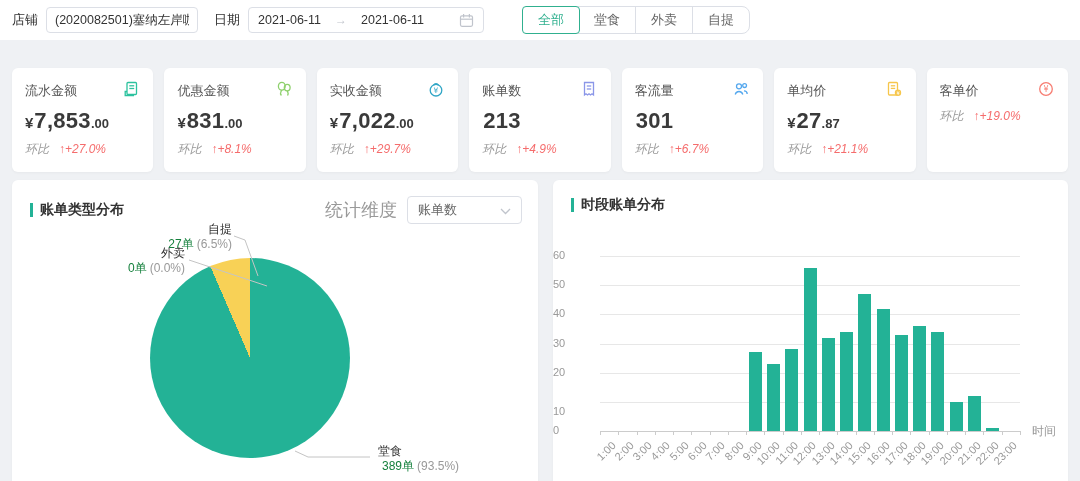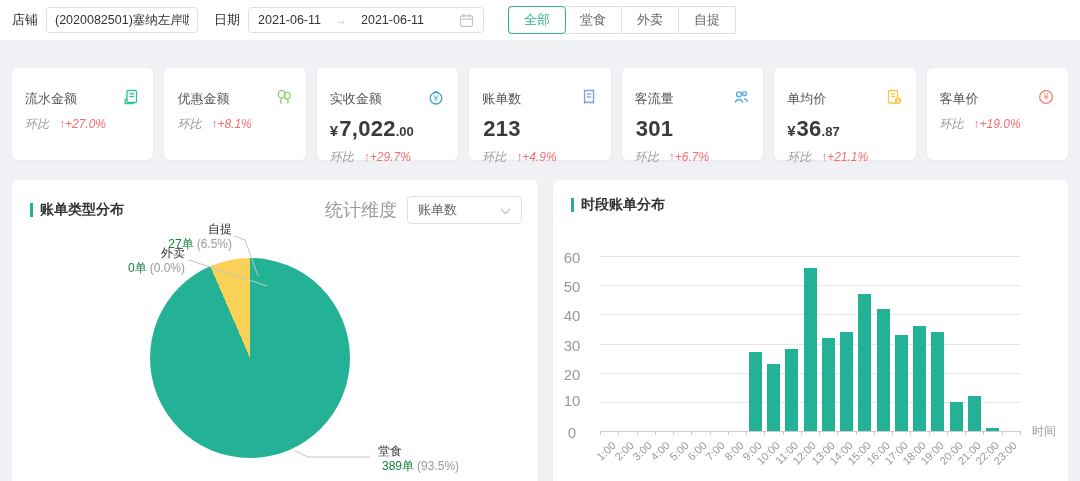--- a/index.html
+++ b/index.html
@@ -9,29 +9,29 @@
     display:flex; align-items:center; padding:0 12px; }
   .flabel { font-size:13px; color:#333; margin-right:8px; }
   .shop-input { width:152px; height:26px; border:1px solid #dcdfe6; border-radius:4px;
     padding:0 8px; font-size:12.5px; color:#333; outline:none; background:#fff;
     font-family:"Liberation Sans","DejaVu Sans",sans-serif; }
   .gap16 { width:16px; }
   .datebox { width:236px; height:26px; border:1px solid #dcdfe6; border-radius:4px;
     display:flex; align-items:center; padding:0 9px; font-size:12.5px; color:#333; background:#fff; cursor:pointer; }
   .datebox .arrow { color:#c0c4cc; margin:0 14px; font-size:12px; }
   .datebox .cal { margin-left:auto; display:flex; }
-  .seggroup { margin-left:24px; display:flex; border:1px solid #dcdfe6; border-radius:0; background:#fff; height:28px;text-align:center; }
+  .seggroup { margin-left:38px; display:flex; border:1px solid #dcdfe6; border-radius:8px; background:#fff; height:28px;text-align:center; }
   .seg { padding:0 15px; line-height:26px; font-size:13px; color:#666; cursor:pointer; white-space:nowrap; }
   .seg + .seg { border-left:1px solid #dcdfe6; }
   .seg.active { color:#30b08f; border:1px solid #30b08f; border-radius:4px; margin:-1px; line-height:26px; background:#fff; }
   .seg.active + .seg { border-left:none; }
 
   .cards { position:absolute; top:68px; left:12px; width:1056px; display:grid;
     grid-template-columns:repeat(7,1fr); gap:11px; }
-  .card { background:#fff; border-radius:6px; height:92px; padding:20px 13px 10px;
+  .card { background:#fff; border-radius:6px; height:104px; padding:12px 13px 10px;
     box-shadow:0 1px 3px rgba(0,0,0,.04); }
   .card-head { display:flex; justify-content:space-between; align-items:center; font-size:13px; color:#555; }
   .card-val { margin-top:7px; color:#3a3a3a; white-space:nowrap; }
   .cur { font-size:15px; font-weight:700; margin-right:1px; }
   .int { font-size:22px; font-weight:700; letter-spacing:.3px; }
   .dec { font-size:13px; font-weight:700; }
   .card-foot { margin-top:7px; font-size:12px; color:#999;font-style:italic; }
   .chg { color:#f56c6c; margin-left:10px; }
 
   .panel { position:absolute; top:180px; background:#fff; border-radius:6px; height:320px;
@@ -53,21 +53,21 @@
   .lab-zt { right:306px; top:42px; text-align:right; }
   .lab-wm { right:353px; top:66px; text-align:right; }
   .lab-ts { left:366px; top:264px; text-align:left; }
   .pie-lines { position:absolute; left:0; top:0; pointer-events:none; }
 
   .plot { position:absolute; left:47px; top:76px; width:420px; height:175px; }
   .grid { position:absolute; left:0; width:420px; height:1px; background:#e7e7e7; }
   .grid.axis { background:#ccc; }
   .tick { position:absolute; width:1px; height:4px; background:#ccc; top:175px; }
   .bar { position:absolute; bottom:0; width:13px; }
-  .ylab { position:absolute; width:38px; text-align:center; font-size:15px; color:#999; }
+  .ylab { position:absolute; width:38px; text-align:left; font-size:11px; color:#999; }
   .xlabwrap { position:absolute; width:0; height:0; }
   .xlab { position:absolute; right:0; top:0; transform-origin:100% 0; transform:rotate(-45deg);
     white-space:nowrap; font-size:11px; color:#999; }
   .axis-name { position:absolute; font-size:12px; color:#999;text-align:right; }
 </style>
 </head>
 <body>
 
 <div class="topbar">
   <span class="flabel">店铺</span>
@@ -101,34 +101,36 @@
     <div class="card-head">
         <span>流水金额</span>
       <span>
         <svg width="18" height="18" viewBox="0 0 18 18" fill="none" stroke="#2cc29e" stroke-width="1.3">
           <rect x="5" y="2.5" width="9.5" height="12" rx="1"></rect>
           <line x1="7.3" y1="5.8" x2="12.2" y2="5.8"></line>
             <line x1="7.3" y1="8.5" x2="12.2" y2="8.5"></line>
           <path d="M5 11.5 H3.2 V15.5 H12"></path>
         </svg></span>
       </div>
+    <div class="card-val"><span class="cur">¥</span><span class="int">7,853</span><span class="dec">.00</span></div>
     <div class="card-foot"><span>环比</span><span class="chg"><span>↑</span><span>+27.0%</span></span></div>
   </div>
 
   <div class="card">
     <div class="card-head">
         <span>优惠金额</span>
       <span>
         <svg width="18" height="18" viewBox="0 0 18 18" fill="none" stroke="#8ed06c" stroke-width="1.3">
           <ellipse cx="6.8" cy="6.2" rx="3.4" ry="3.9"></ellipse>
             <ellipse cx="12.2" cy="7.6" rx="2.9" ry="3.3"></ellipse>
           <path d="M6.8 10.1 l-.8 1.4 M6 11.5 q-1.2 2.2 .4 4"></path>
             <path d="M12.2 10.9 l.6 1.2 q.9 1.8-.3 3.4"></path>
         </svg></span>
       </div>
+    <div class="card-val"><span class="cur">¥</span><span class="int">831</span><span class="dec">.00</span></div>
     <div class="card-foot"><span>环比</span><span class="chg"><span>↑</span><span>+8.1%</span></span></div>
   </div>
 
   <div class="card">
     <div class="card-head">
         <span>实收金额</span>
       <span>
         <svg width="18" height="18" viewBox="0 0 18 18" fill="none" stroke="#31a6c6" stroke-width="1.3">
           <circle cx="9" cy="10.2" r="5.8"></circle>
             <path d="M6.6 5.2 a2.6 2.6 0 0 1 4.8 0"></path>
@@ -173,21 +175,21 @@
         <span>单均价</span>
       <span>
         <svg width="18" height="18" viewBox="0 0 18 18" fill="none" stroke="#f6c64b" stroke-width="1.3">
           <rect x="3.5" y="2.5" width="9" height="12.5" rx="1"></rect>
           <line x1="5.8" y1="5.8" x2="10.2" y2="5.8"></line>
             <line x1="5.8" y1="8.4" x2="10.2" y2="8.4"></line>
           <circle cx="13" cy="12.8" r="3.2" fill="#f6c64b" stroke="none"></circle>
           <text x="13" y="14.6" text-anchor="middle" font-size="5" stroke="none" fill="#fff" font-family="'DejaVu Sans',sans-serif">¥</text>
         </svg></span>
       </div>
-    <div class="card-val"><span class="cur">¥</span><span class="int">36</span><span class="dec">.87</span></div>
+    <div class="card-val"><span class="cur">¥</span><span class="int">27</span><span class="dec">.87</span></div>
     <div class="card-foot"><span>环比</span><span class="chg"><span>↑</span><span>+21.1%</span></span></div>
   </div>
 
   <div class="card">
     <div class="card-head">
         <span>客单价</span>
       <span>
         <svg width="18" height="18" viewBox="0 0 18 18" fill="none" stroke="#f77d72" stroke-width="1.3">
           <circle cx="9" cy="9" r="6.3"></circle>
           <text x="9" y="12" text-anchor="middle" font-size="8" stroke="none" fill="#f77d72" font-family="'DejaVu Sans',sans-serif">¥</text>
@@ -292,21 +294,21 @@
       <div class="bar" style="left: 294.804px; height: 96.25px; background: rgb(35, 178, 150);"></div>
       <div class="bar" style="left: 313.065px; height: 105px; background: rgb(35, 178, 150);"></div>
       <div class="bar" style="left: 331.326px; height: 99.1667px; background: rgb(35, 178, 150);"></div>
       <div class="bar" style="left: 349.587px; height: 29.1667px; background: rgb(35, 178, 150);"></div>
       <div class="bar" style="left: 367.848px; height: 35px; background: rgb(35, 178, 150);"></div>
       <div class="bar" style="left: 386.109px; height: 2.91667px; background: rgb(35, 178, 150);"></div>
       <div class="bar" style="left: 404.37px; height: 0px; background: rgb(35, 178, 150);"></div>
     </div>
   <div id="baraxes">
       <div class="ylab" style="left: 0px; top: 244px;">0</div>
-      <div class="ylab" style="left: 0px; top: 212px;">10</div>
+      <div class="ylab" style="left: 0px; top: 225px;">10</div>
       <div class="ylab" style="left: 0px; top: 185.667px;">20</div>
       <div class="ylab" style="left: 0px; top: 156.5px;">30</div>
       <div class="ylab" style="left: 0px; top: 127.333px;">40</div>
       <div class="ylab" style="left: 0px; top: 98.1667px;">50</div>
       <div class="ylab" style="left: 0px; top: 69px;">60</div>
       <div class="xlabwrap" style="left: 56.1304px; top: 259px;">
         <span class="xlab">1:00</span>
       </div>
       <div class="xlabwrap" style="left: 74.3913px; top: 259px;">
         <span class="xlab">2:00</span>

